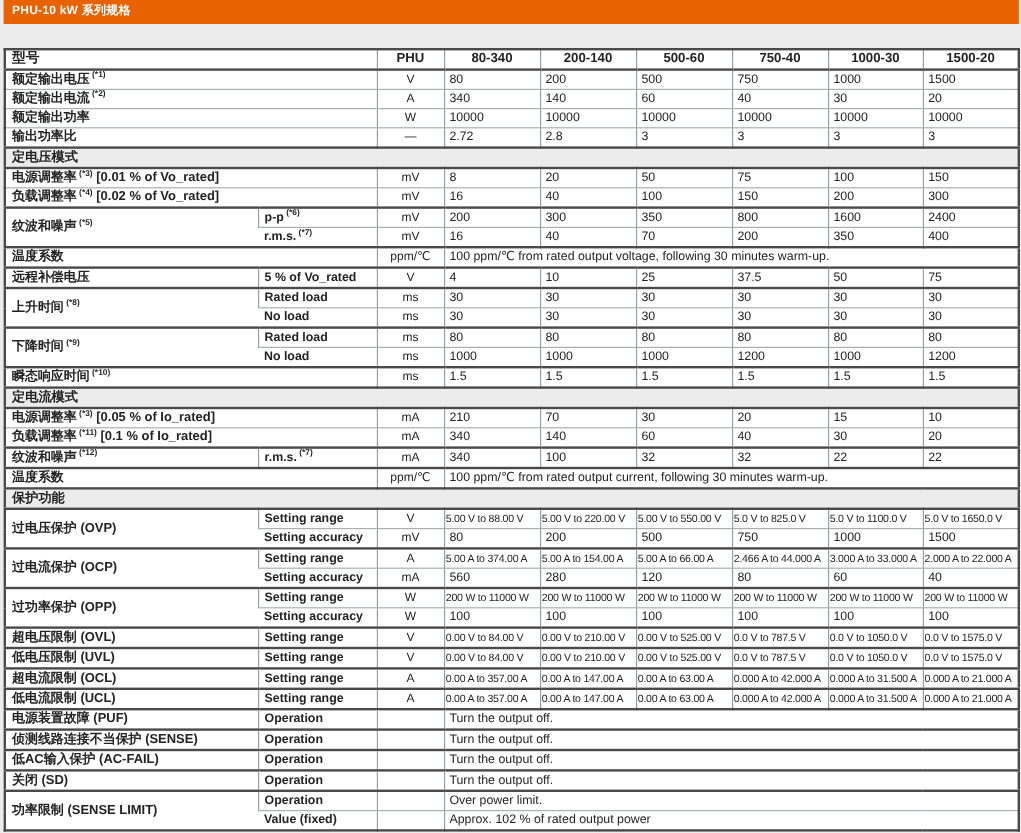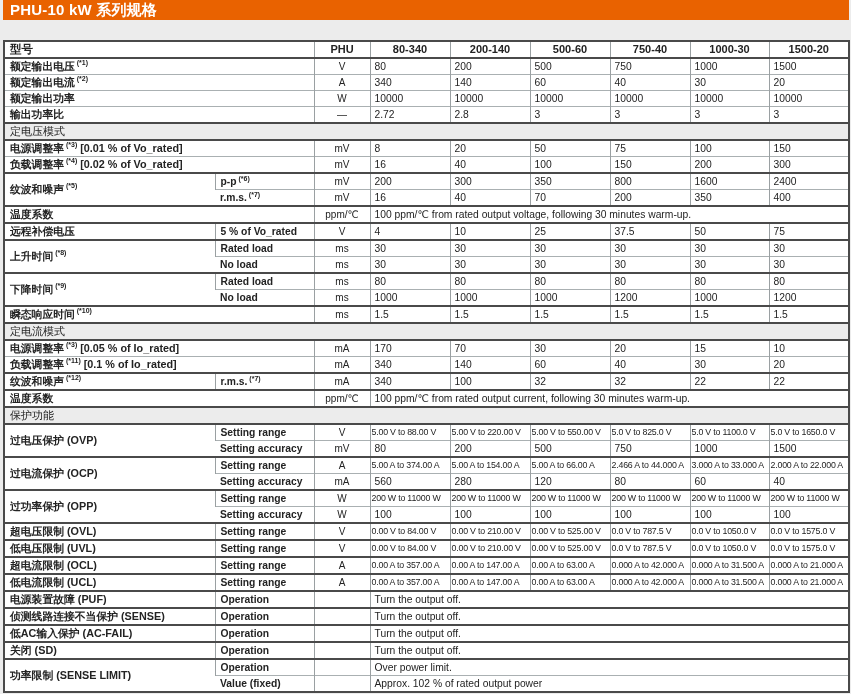--- a/index.html
+++ b/index.html
@@ -1,30 +1,30 @@
 <!DOCTYPE html>
 <html><head>
 <meta charset="utf-8">
 <style>
   html,body{margin:0;padding:0;}
   body{background:#ececec;font-family:"Liberation Sans","DejaVu Sans",sans-serif;}
   .page{position:relative;width:851px;height:694px;overflow:hidden;box-sizing:border-box;padding:0 2px 0 3px;background:#ececec;}
-  .title-bar{background:#e96200;color:#ffffff;font-weight:bold;font-size:15px;height:20px;line-height:20px;padding-left:7px;letter-spacing:.2px;}
+  .title-bar{background:#e96200;color:#ffffff;font-weight:bold;font-size:10px;height:20px;line-height:20px;padding-left:7px;letter-spacing:.2px;}
   table.spec{border-collapse:collapse;table-layout:fixed;width:845px;margin-top:20px;background:#ffffff;border:2px solid #4a4a4a;}
   th,td{border-left:1px solid #9aa0a2;border-top:1px solid #aab0b2;padding:0 3px;height:16px;line-height:15px;font-size:10.5px;color:#232323;white-space:nowrap;overflow:hidden;box-sizing:border-box;}
   th:first-child,td:first-child{border-left:none;}
   thead th{font-weight:bold;font-size:11px;border-bottom:2px solid #4a4a4a;background:#ffffff;}
   th.lab{text-align:left;font-size:11.5px;padding-left:5px;}
   th.phu,th.mod{text-align:center;}
   td.lab{font-weight:bold;font-size:10.8px;padding-left:5px;}
   td.sub{font-weight:bold;font-size:10.3px;padding-left:5px;}
   td.unit{text-align:center;font-size:10px;}
   td.val,td.spanval{font-size:10.3px;padding-left:4px;}
   tr.small td.val{font-size:8.8px;padding:0 1px;letter-spacing:-.2px;}
-  td.section{background:#ececec;font-weight:normal;font-size:11px;padding-left:5px;border-left:none;}
+  td.section{background:#ececec;font-weight:bold;font-size:11px;padding-left:5px;border-left:none;}
   tr.sec td{border-top:2px solid #4a4a4a;border-bottom:2px solid #4a4a4a;}
   tr.strong th,tr.strong td{border-top:2px solid #4a4a4a;}
   sup{font-size:7px;font-weight:bold;vertical-align:super;line-height:0;}
   .bottom-rule{height:3px;background:#4a4a4a;margin-top:6px;}
 </style>
 </head>
 <body>
 
 <div class="page">
   <div class="title-bar">PHU-10 kW 系列规格</div>
@@ -205,21 +205,21 @@
           <td class="val">1.5</td>
           <td class="val">1.5</td>
           <td class="val">1.5</td>
         </tr>
         <tr class="sec">
           <td class="section" colspan="9">定电流模式</td>
         </tr>
         <tr class="strong">
           <td class="lab" colspan="2"><span>电源调整率</span><sup> (*3)</sup><span> [0.05 % of Io_rated]</span></td>
           <td class="unit">mA</td>
-          <td class="val">170</td>
+          <td class="val">210</td>
           <td class="val">70</td>
           <td class="val">30</td>
           <td class="val">20</td>
           <td class="val">15</td>
           <td class="val">10</td>
         </tr>
         <tr>
           <td class="lab" colspan="2"><span>负载调整率</span><sup> (*11)</sup><span> [0.1 % of Io_rated]</span></td>
           <td class="unit">mA</td>
           <td class="val">340</td>

